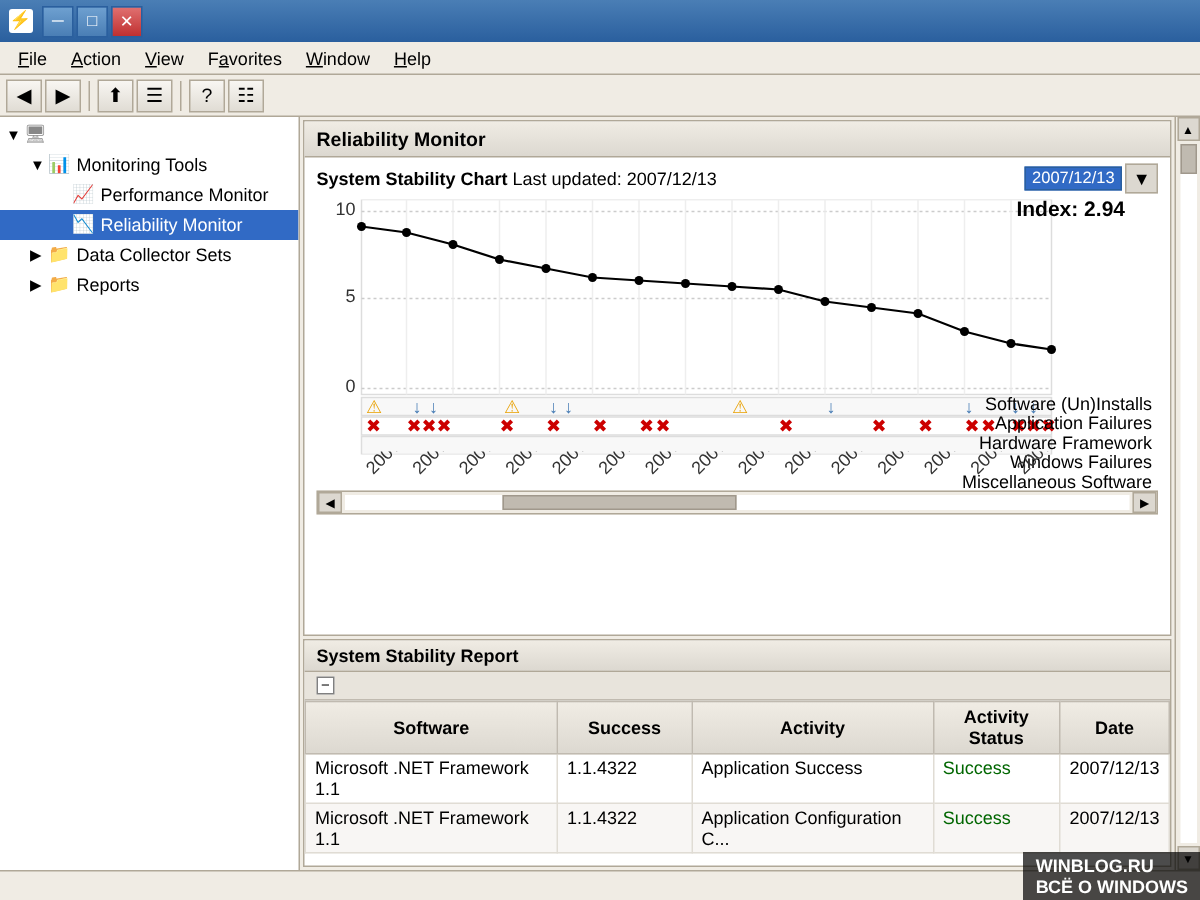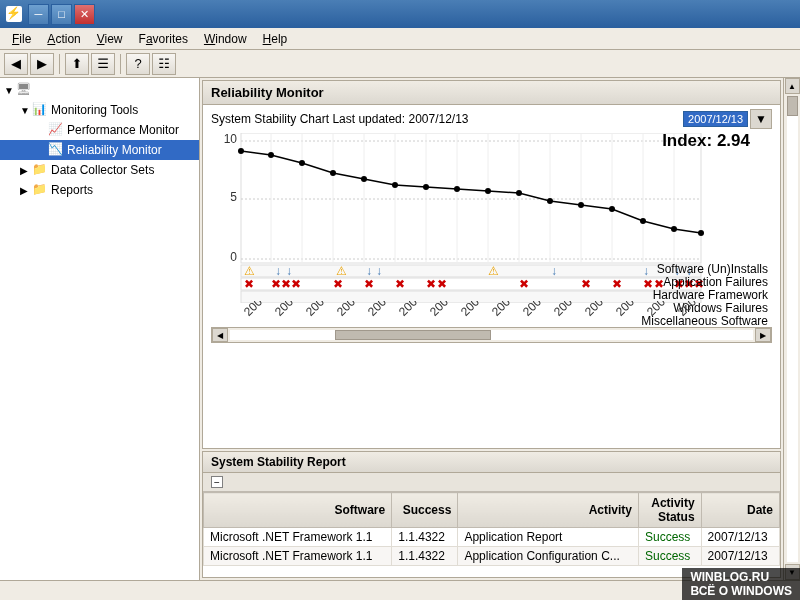--- a/index.html
+++ b/index.html
@@ -117,39 +117,39 @@
       overflow: hidden;
       position: relative;
     }
     .chart-header {
       display: flex;
       justify-content: space-between;
       align-items: center;
       margin-bottom: 4px;
     }
     .chart-title { font-size: 12px; }
-    .chart-title strong { font-weight: normal; }
+    .chart-title strong { font-weight: bold; }
     .date-selector {
       display: flex;
       align-items: center;
       gap: 2px;
     }
     .date-input {
       background: #316ac5;
       color: white;
       border: 1px solid #2a5f9e;
       padding: 1px 4px;
       font-size: 11px;
     }
     .date-dropdown { cursor: pointer; background: #dcd8d0; border: 1px solid #b0a898; padding: 2px 4px; }
     .index-label { position: absolute; right: 24px; top: 24px; font-weight: bold; font-size: 12px; }
 
     
     .report-area {
-      height: 127px;
+      height: 152px;
       background: white;
       border: 1px solid #b0a898;
       margin: 0 2px 2px 2px;
       overflow: hidden;
       display: flex;
       flex-direction: column;
     }
     .report-title {
       background: linear-gradient(to bottom, #f0ece4, #dcd8d0);
       padding: 3px 8px;
@@ -166,22 +166,22 @@
       align-items: center;
       gap: 4px;
     }
     .collapse-btn { cursor: pointer; border: 1px solid #808080; width: 12px; height: 12px; display: inline-flex; align-items: center; justify-content: center; font-size: 10px; background: white; }
 
     
     .report-table { width: 100%; border-collapse: collapse; font-size: 11px; }
     .report-table th {
       background: linear-gradient(to bottom, #f0ece4, #dcd8d0);
       border: 1px solid #c0bab0;
-      padding: 3px 6px;
-      text-align: right;
+      padding: 3px 20px;
+      text-align: center;
       font-weight: bold;
     }
     .report-table td {
       border: 1px solid #e0dcd4;
       padding: 2px 6px;
       vertical-align: top;
     }
     .report-table tr:nth-child(even) td { background: #f8f6f4; }
     .report-scroll { overflow-y: auto; flex: 1; }
 
@@ -301,21 +301,21 @@
             <strong>System Stability Chart</strong>
             <span>Last updated: 2007/12/13</span>
           </div>
           <div class="date-selector">
             <div class="date-input">2007/12/13</div>
             <button class="date-dropdown">▼</button>
           </div>
         </div>
 
         <div style="position:relative;">
-          <span class="index-label" style="position:absolute;right:22px;top:-2px;font-weight:bold;font-size:17px;">Index: 2.94</span>
+          <span class="index-label" style="position:absolute;right:22px;top:-2px;font-weight:bold;font-size:14px;">Index: 2.94</span>
           <svg width="510" height="170" style="display:block;">
 
             <rect x="30" y="0" width="460" height="130" fill="white" stroke="#ddd"></rect>
 
             <text x="26" y="10" text-anchor="end" font-size="10" fill="#333">10</text>
             <text x="26" y="68" text-anchor="end" font-size="10" fill="#333">5</text>
             <text x="26" y="128" text-anchor="end" font-size="10" fill="#333">0</text>
 
             <line x1="30" y1="8" x2="490" y2="8" stroke="#ccc" stroke-dasharray="2,2"></line>
             <line x1="30" y1="66" x2="490" y2="66" stroke="#ccc" stroke-dasharray="2,2"></line>
@@ -446,21 +446,21 @@
               <th>Success</th>
               <th>Activity</th>
               <th>Activity<br>Status</th>
               <th>Date</th>
             </tr>
           </thead>
           <tbody id="report-tbody">
               <tr>
                 <td>Microsoft .NET Framework 1.1</td>
                 <td>1.1.4322</td>
-                <td>Application Report</td>
+                <td>Application Success</td>
                 <td style="color: rgb(0, 102, 0);">Success</td>
                 <td>2007/12/13</td>
               </tr>
               <tr>
                 <td>Microsoft .NET Framework 1.1</td>
                 <td>1.1.4322</td>
                 <td>Application Configuration C...</td>
                 <td style="color: rgb(0, 102, 0);">Success</td>
                 <td>2007/12/13</td>
               </tr>

